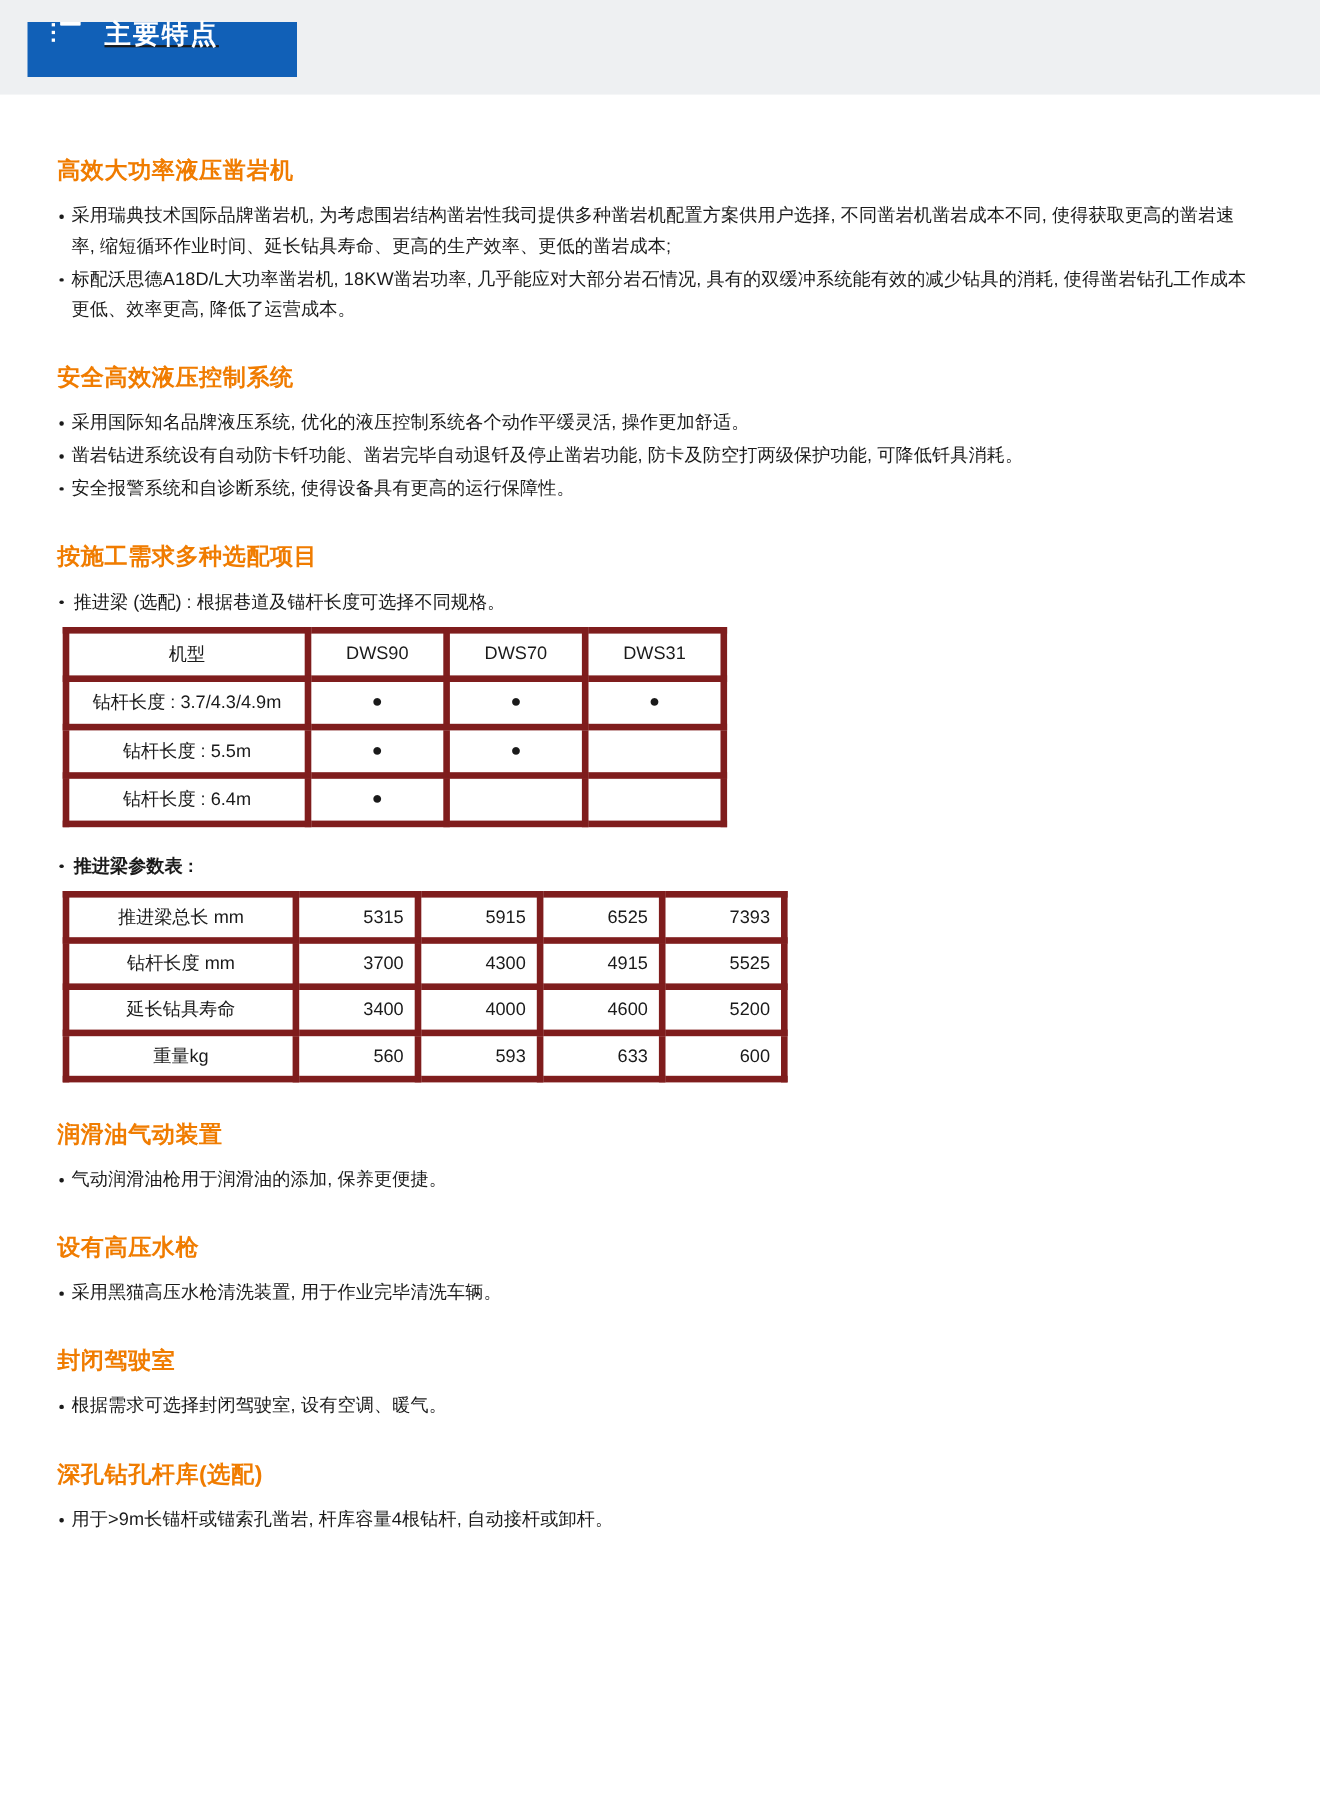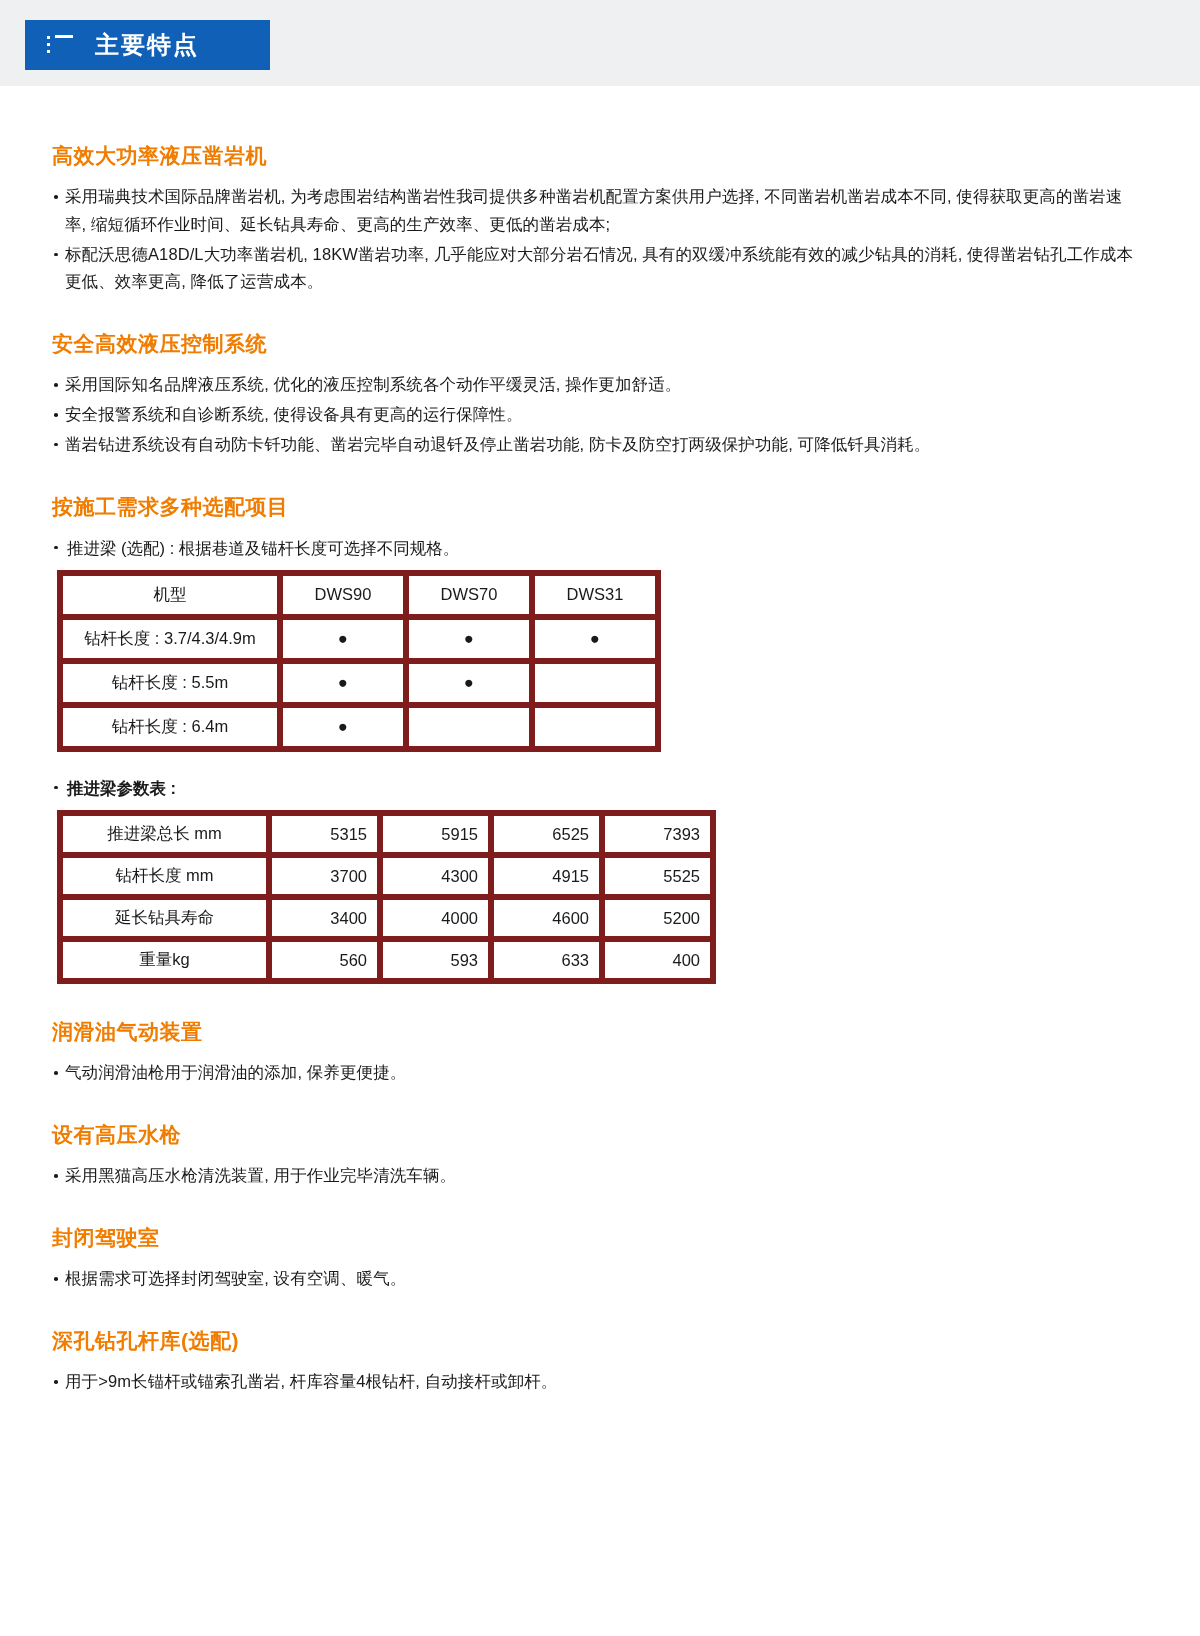--- a/index.html
+++ b/index.html
@@ -24,23 +24,24 @@
     width: 1200px;
   }
   .header-tab {
     position: absolute;
     left: 25px;
     top: 20px;
     height: 50px;
     min-width: 245px;
     background: #1160b7;
     display: flex;
-    align-items: center;
+    align-items: flex-start;
     padding: 0 26px 0 22px;
     box-sizing: border-box;
+    text-decoration: underline;
   }
   .header-tab .list-icon {
     width: 26px;
     height: 20px;
     display: inline-block;
     position: relative;
     margin-right: 22px;
     flex: 0 0 auto;
   }
   .header-tab .list-icon i {
@@ -182,22 +183,22 @@
     <ul class="bullets">
       <li>采用瑞典技术国际品牌凿岩机, 为考虑围岩结构凿岩性我司提供多种凿岩机配置方案供用户选择, 不同凿岩机凿岩成本不同, 使得获取更高的凿岩速率, 缩短循环作业时间、延长钻具寿命、更高的生产效率、更低的凿岩成本;</li>
       <li>标配沃思德A18D/L大功率凿岩机, 18KW凿岩功率, 几乎能应对大部分岩石情况, 具有的双缓冲系统能有效的减少钻具的消耗, 使得凿岩钻孔工作成本更低、效率更高, 降低了运营成本。</li>
     </ul>
   </div>
 
   <div class="section">
     <h2 class="section-title">安全高效液压控制系统</h2>
     <ul class="bullets">
       <li>采用国际知名品牌液压系统, 优化的液压控制系统各个动作平缓灵活, 操作更加舒适。</li>
+      <li>凿岩钻进系统设有自动防卡钎功能、凿岩完毕自动退钎及停止凿岩功能, 防卡及防空打两级保护功能, 可降低钎具消耗。</li>
       <li>安全报警系统和自诊断系统, 使得设备具有更高的运行保障性。</li>
-      <li>凿岩钻进系统设有自动防卡钎功能、凿岩完毕自动退钎及停止凿岩功能, 防卡及防空打两级保护功能, 可降低钎具消耗。</li>
     </ul>
   </div>
 
   <div class="section">
     <h2 class="section-title">按施工需求多种选配项目</h2>
 
     <div class="sub-note">推进梁 (选配) : 根据巷道及锚杆长度可选择不同规格。</div>
 
     <table class="spec beam">
       <tbody>
@@ -251,21 +252,21 @@
           <td>3400</td>
           <td>4000</td>
           <td>4600</td>
           <td>5200</td>
         </tr>
         <tr>
           <td class="label">重量kg</td>
           <td>560</td>
           <td>593</td>
           <td>633</td>
-          <td>400</td>
+          <td>600</td>
         </tr>
       </tbody>
     </table>
   </div>
 
 
   <div class="section">
     <h2 class="section-title">润滑油气动装置</h2>
     <ul class="bullets">
       <li>气动润滑油枪用于润滑油的添加, 保养更便捷。</li>

